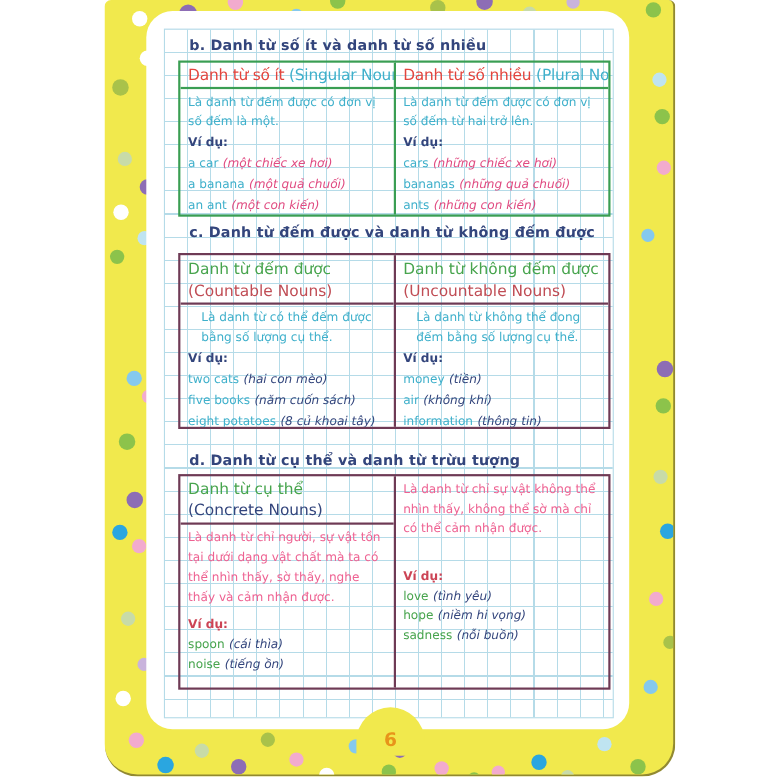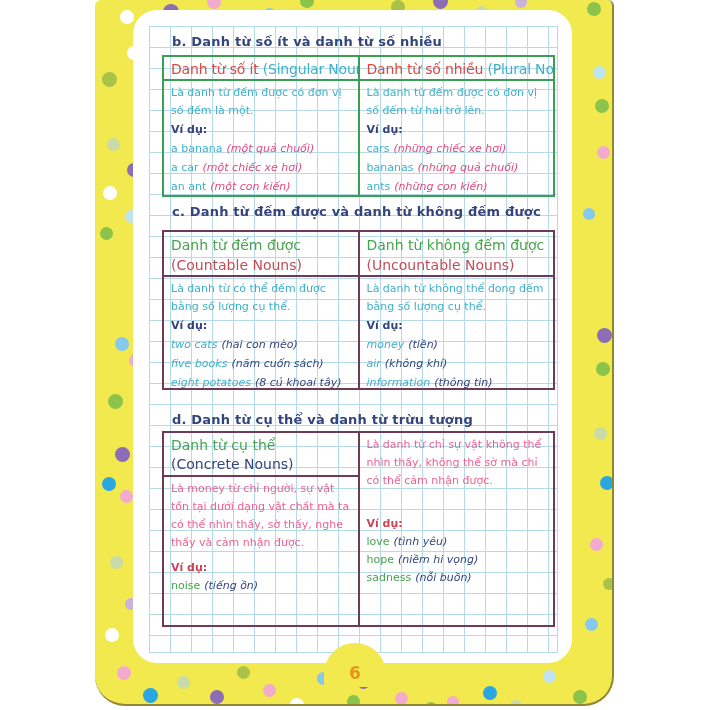--- a/index.html
+++ b/index.html
@@ -101,23 +101,23 @@
   
   #tbl-b .hvi { color: #e2453e; }
   #tbl-b .hen { color: #3fb0cb; }
   #tbl-b .definition { color: #3fb0cb; }
   #tbl-b .ex-label { color: #33457c; }
   #tbl-b .word { color: #3fb0cb; }
   #tbl-b .meaning { color: #e04a80; }
 
   #tbl-c .hvi { color: #47a44d; text-align: center; }
   #tbl-c .hen { color: #c04d55; }
-  #tbl-c .definition { color: #3fb0cb; }
+  #tbl-c .definition { color: #3fb0cb; margin-left: 12px; }
   #tbl-c .ex-label { color: #33457c; }
-  #tbl-c .word { color: #3fb0cb; font-style: italic; }
+  #tbl-c .word { color: #3fb0cb; }
   #tbl-c .meaning { color: #33457c; }
 
   #tbl-d .hvi { color: #47a44d; }
   #tbl-d .hen { color: #33457c; }
   #tbl-d .definition { color: #ee6292; }
   #tbl-d .ex-label { color: #cc4455; }
   #tbl-d .word { color: #47a44d; }
   #tbl-d .meaning { color: #33457c; }
 </style>
 </head>
@@ -191,24 +191,24 @@
   <div class="tbl" id="tbl-b">
     <div class="col">
       <div class="cell-header">
         <span class="hvi">Danh từ số ít</span>
         <span class="hen">(Singular Nouns)</span>
       </div>
       <div class="cell-body">
         <div class="definition">Là danh từ đếm được có đơn vị số đếm là một.</div>
         <div class="ex-label">Ví dụ:</div>
         <div class="ex-line">
+          <span class="word">a car</span><span class="meaning">(một chiếc xe hơi)</span>
+        </div>
+        <div class="ex-line">
           <span class="word">a banana</span><span class="meaning">(một quả chuối)</span>
-        </div>
-        <div class="ex-line">
-          <span class="word">a car</span><span class="meaning">(một chiếc xe hơi)</span>
         </div>
         <div class="ex-line">
           <span class="word">an ant</span><span class="meaning">(một con kiến)</span>
         </div>
       </div>
     </div>
     <div class="col">
       <div class="cell-header">
         <span class="hvi">Danh từ số nhiều</span>
         <span class="hen">(Plural Nouns)</span>
@@ -272,22 +272,25 @@
   </div>
 
   <div class="sec-title" id="title-d">d. Danh từ cụ thể và danh từ trừu tượng</div>
   <div class="tbl" id="tbl-d">
     <div class="col">
       <div class="cell-header">
         <span class="hvi">Danh từ cụ thể</span>
         <span class="hen">(Concrete Nouns)</span>
       </div>
       <div class="cell-body">
-        <div class="definition">Là money từ chỉ người, sự vật tồn tại dưới dạng vật chất mà ta có thể nhìn thấy, sờ thấy, nghe thấy và cảm nhận được.</div>
-        <div class="ex-label">Ví dụ:</div>
+        <div class="definition">Là danh từ chỉ người, sự vật tồn tại dưới dạng vật chất mà ta có thể nhìn thấy, sờ thấy, nghe thấy và cảm nhận được.</div>
+        <div class="ex-label">Ví dụ:</div>
+        <div class="ex-line">
+          <span class="word">spoon</span><span class="meaning">(cái thìa)</span>
+        </div>
         <div class="ex-line">
           <span class="word">noise</span><span class="meaning">(tiếng ồn)</span>
         </div>
       </div>
     </div>
     <div class="col">
       <div class="cell-body">
         <div class="definition">Là danh từ chỉ sự vật không thể nhìn thấy, không thể sờ mà chỉ có thể cảm nhận được.</div>
         <div class="ex-label">Ví dụ:</div>
         <div class="ex-line">

